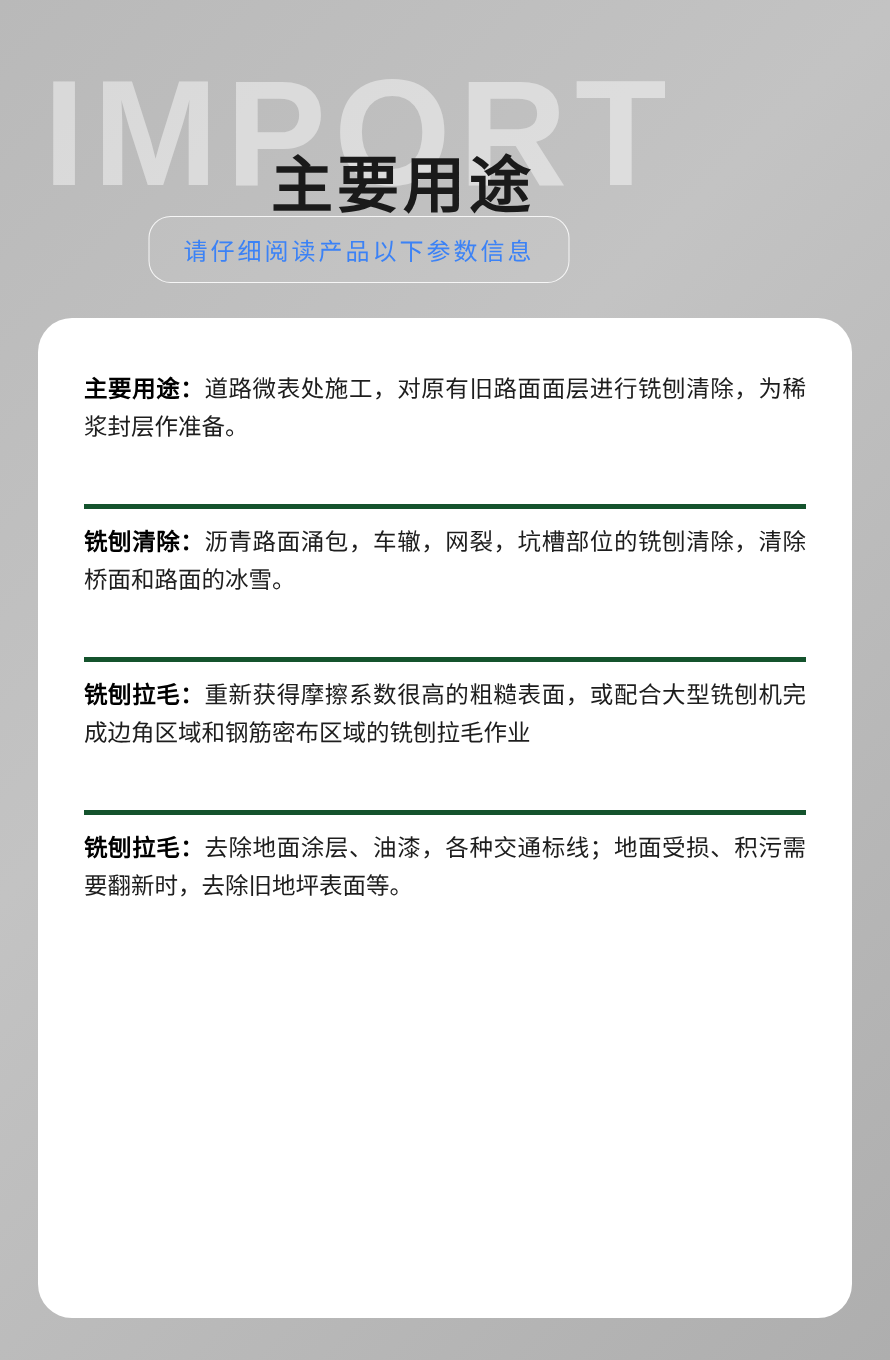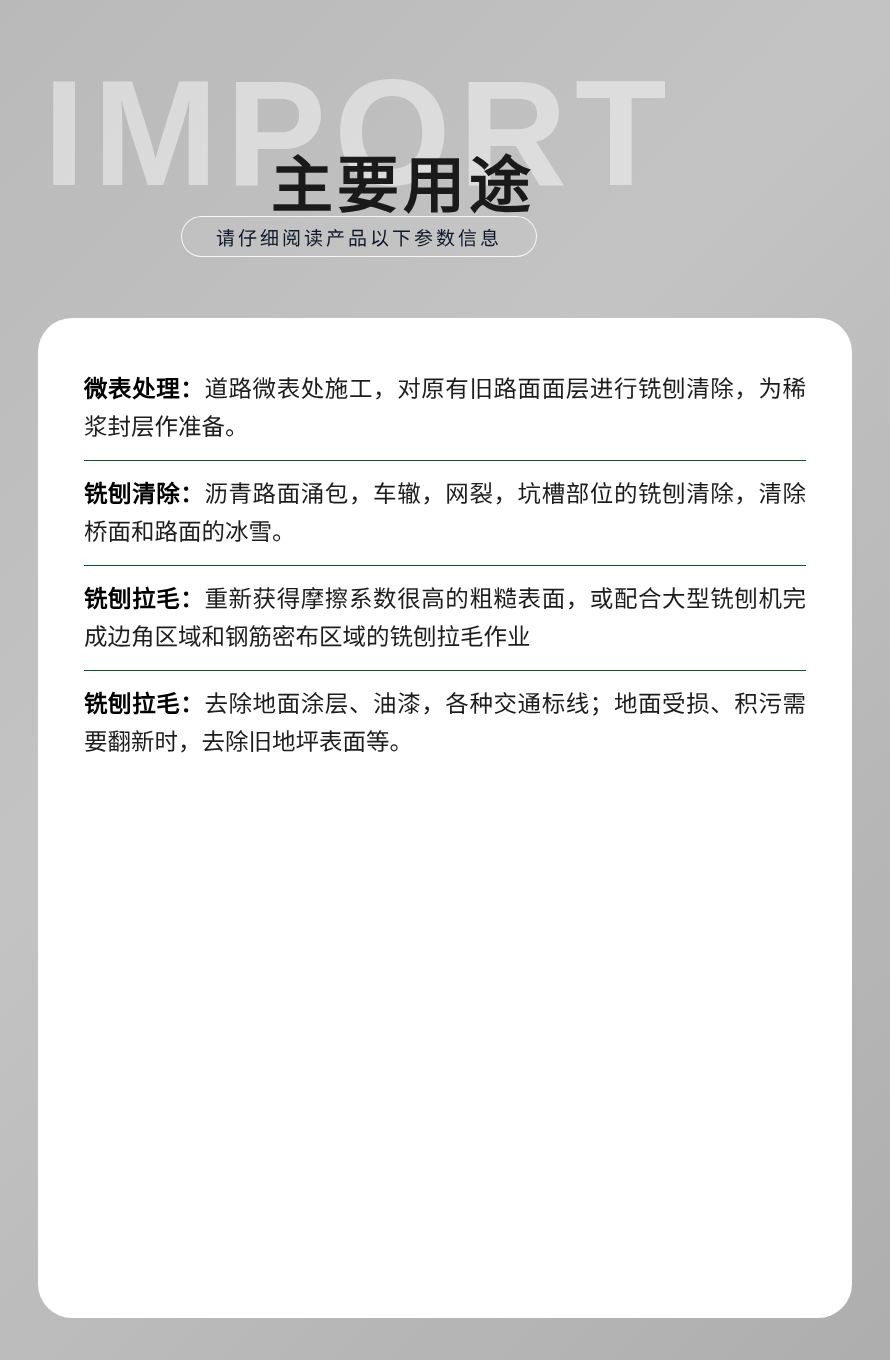--- a/index.html
+++ b/index.html
@@ -54,24 +54,24 @@
     line-height: 1.15;
     margin-left: 44px;
   }
   .subtitle-pill {
     position: absolute;
     top: 216px;
     left: 50%;
     transform: translateX(-50%);
     border: 1px solid rgba(255,255,255,0.85);
     border-radius: 22px;
-    padding: 6px 34px;
-    font-size: 19px;
+    padding: 15px 34px;
+    font-size: 24px;
     letter-spacing: 3px;
-    color: #0f172a;
+    color: #3b82f6;
     white-space: nowrap;
     background: rgba(255,255,255,0.06);
   }
 
   
   .card {
     position: absolute;
     top: 318px;
     left: 38px;
     width: 814px;
@@ -79,21 +79,22 @@
     background: #fff;
     border-radius: 34px;
     box-sizing: border-box;
     padding: 38px 46px 30px 46px;
     overflow: hidden;
   }
   .item {
     padding: 14px 0 14px 0;
   }
   .item + .item {
-    border-top: 1px solid #14532d;
+    border-top: 5px solid #14532d;
+    margin-top: 44px;
   }
   .item p {
     margin: 0;
     font-size: 23.5px;
     line-height: 1.62;
     color: #1d1d1d;
     text-align: justify;
   }
   .item .lead {
     font-weight: 700;
@@ -108,21 +109,21 @@
   <div class="header">
     <div class="watermark">IMPORT</div>
     <h1 class="main-title">主要用途</h1>
     <div class="subtitle-pill">请仔细阅读产品以下参数信息</div>
   </div>
 
   <div class="card">
 
     <div class="item">
       <p>
-        <span class="lead">微表处理：</span><span>道路微表处施工，对原有旧路面面层进行铣刨清除，为稀浆封层作准备。</span>
+        <span class="lead">主要用途：</span><span>道路微表处施工，对原有旧路面面层进行铣刨清除，为稀浆封层作准备。</span>
       </p>
     </div>
 
     <div class="item">
       <p>
         <span class="lead">铣刨清除：</span><span>沥青路面涌包，车辙，网裂，坑槽部位的铣刨清除，清除桥面和路面的冰雪。</span>
       </p>
     </div>
 
     <div class="item">

